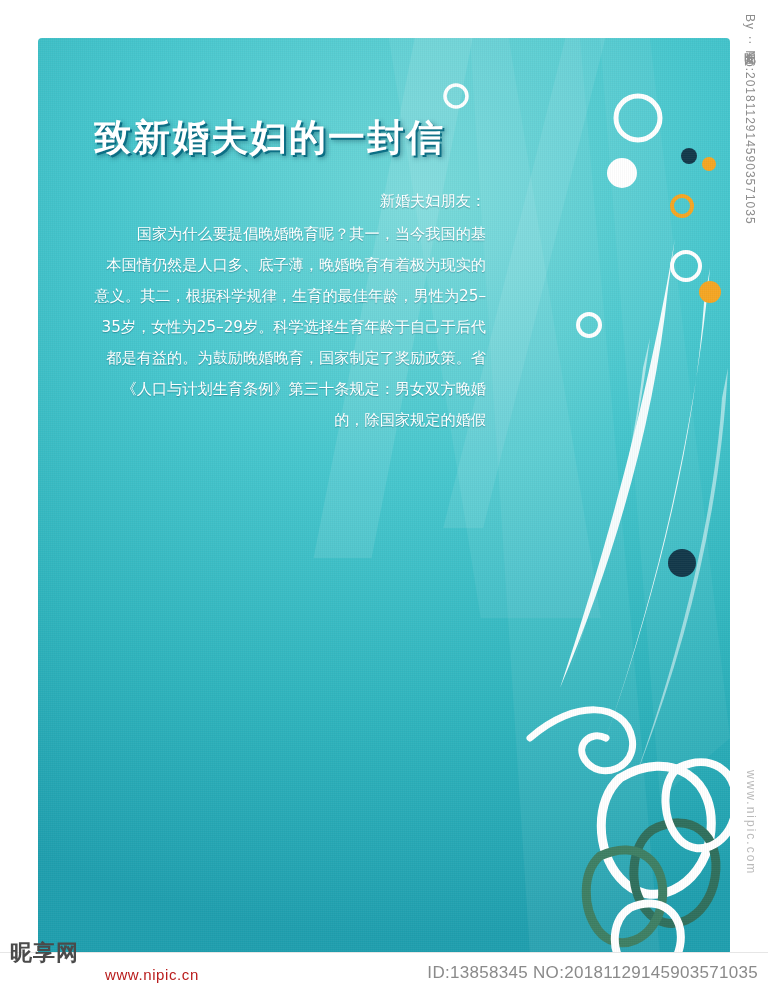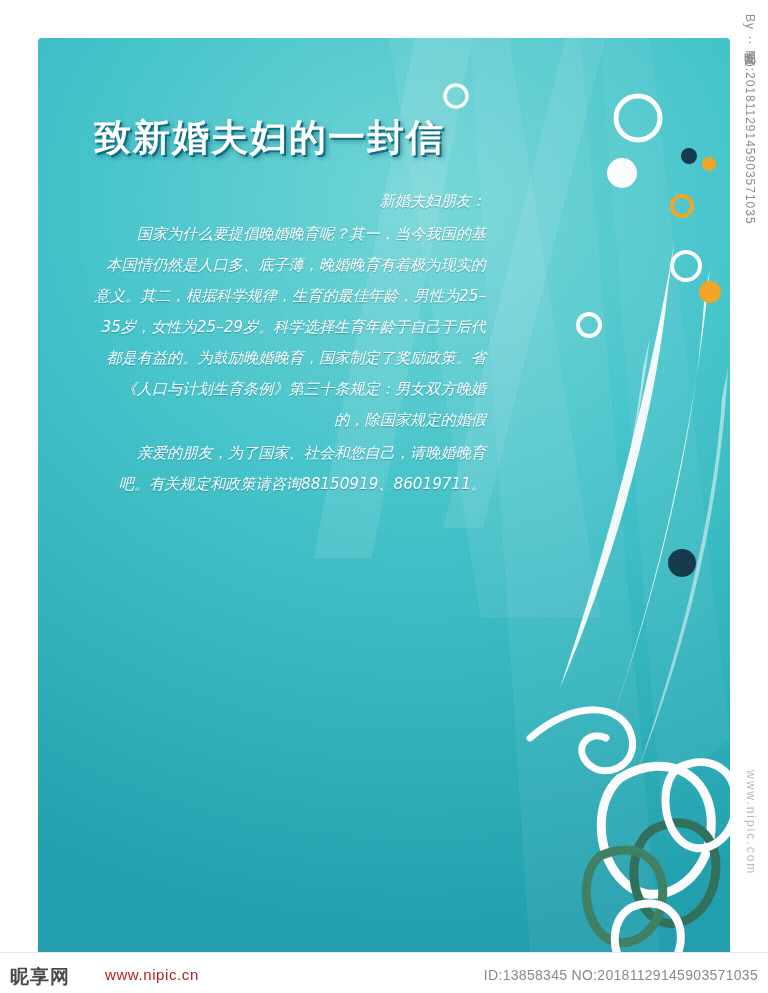--- a/index.html
+++ b/index.html
@@ -45,51 +45,51 @@
     white-space:nowrap;
   }
   
   #letter{
     position:absolute;left:56px;top:148px;width:392px;
     color:#ffffff;
     font-family:"DejaVu Sans","Liberation Sans",sans-serif;
     font-size:15.2px;line-height:31px;
     text-shadow:0 1px 1px rgba(0,60,80,.35);
   }
-  #letter p{margin:0 0 2px 0;font-style:italic;}
+  #letter p{margin:0 0 2px 0;}
   #letter p.indent{text-indent:2em;}
   
   #wm-right{
     position:absolute;right:10px;top:14px;height:340px;width:22px;
     writing-mode:vertical-rl;
     font-size:12px;color:#8d8d8d;letter-spacing:1px;
     white-space:nowrap;
   }
   #wm-right2{
     position:absolute;right:10px;top:770px;
     writing-mode:vertical-rl;
     font-size:12px;color:#b9b9b9;letter-spacing:2px;white-space:nowrap;
   }
   
   #bottom{
     position:absolute;left:0;bottom:0;width:768px;height:40px;
     background:#ffffff;
   }
   #logo-cn{
-    position:absolute;left:10px;bottom:3px;
+    position:absolute;left:10px;bottom:25px;
     font-family:"DejaVu Sans","Liberation Sans",sans-serif;
-    font-size:19px;font-weight:bold;color:#4a4a4a;letter-spacing:1px;
+    font-size:22px;font-weight:bold;color:#4a4a4a;letter-spacing:1px;
   }
   #logo-url{
     position:absolute;left:105px;bottom:10px;
     font-size:15px;color:#b91c1c;letter-spacing:.6px;
   }
   #img-id{
     position:absolute;right:10px;bottom:10px;
-    font-size:14px;color:#8a8a8a;letter-spacing:.3px;
+    font-size:17px;color:#8a8a8a;letter-spacing:.3px;
   }
   
   #bottom-line{
     position:absolute;left:0;bottom:40px;width:768px;height:1px;background:#e6e6e6;
   }
 </style>
 </head>
 <body>
 
 <div id="poster-frame">
@@ -133,21 +133,20 @@
       <circle cx="272" cy="525" r="14" fill="#12384a"></circle>
     </svg>
 
     <div id="grain"></div>
 
     <div id="title">致新婚夫妇的一封信</div>
 
     <div id="letter">
       <p>新婚夫妇朋友：</p>
       <p class="indent">国家为什么要提倡晚婚晚育呢？其一，当今我国的基本国情仍然是人口多、底子薄，晚婚晚育有着极为现实的意义。其二，根据科学规律，生育的最佳年龄，男性为25–35岁，女性为25–29岁。科学选择生育年龄于自己于后代都是有益的。为鼓励晚婚晚育，国家制定了奖励政策。省《人口与计划生育条例》第三十条规定：男女双方晚婚的，除国家规定的婚假</p>
-      <p class="indent">亲爱的朋友，为了国家、社会和您自己，请晚婚晚育吧。有关规定和政策请咨询88150919、86019711。</p>
     </div>
 
   </div>
 
   <div id="wm-right">By：昵图网 No:20181129145903571035</div>
   <div id="wm-right2">www.nipic.com</div>
 
   <div id="bottom-line"></div>
   <div id="bottom">
     <div id="logo-cn">昵享网</div>

